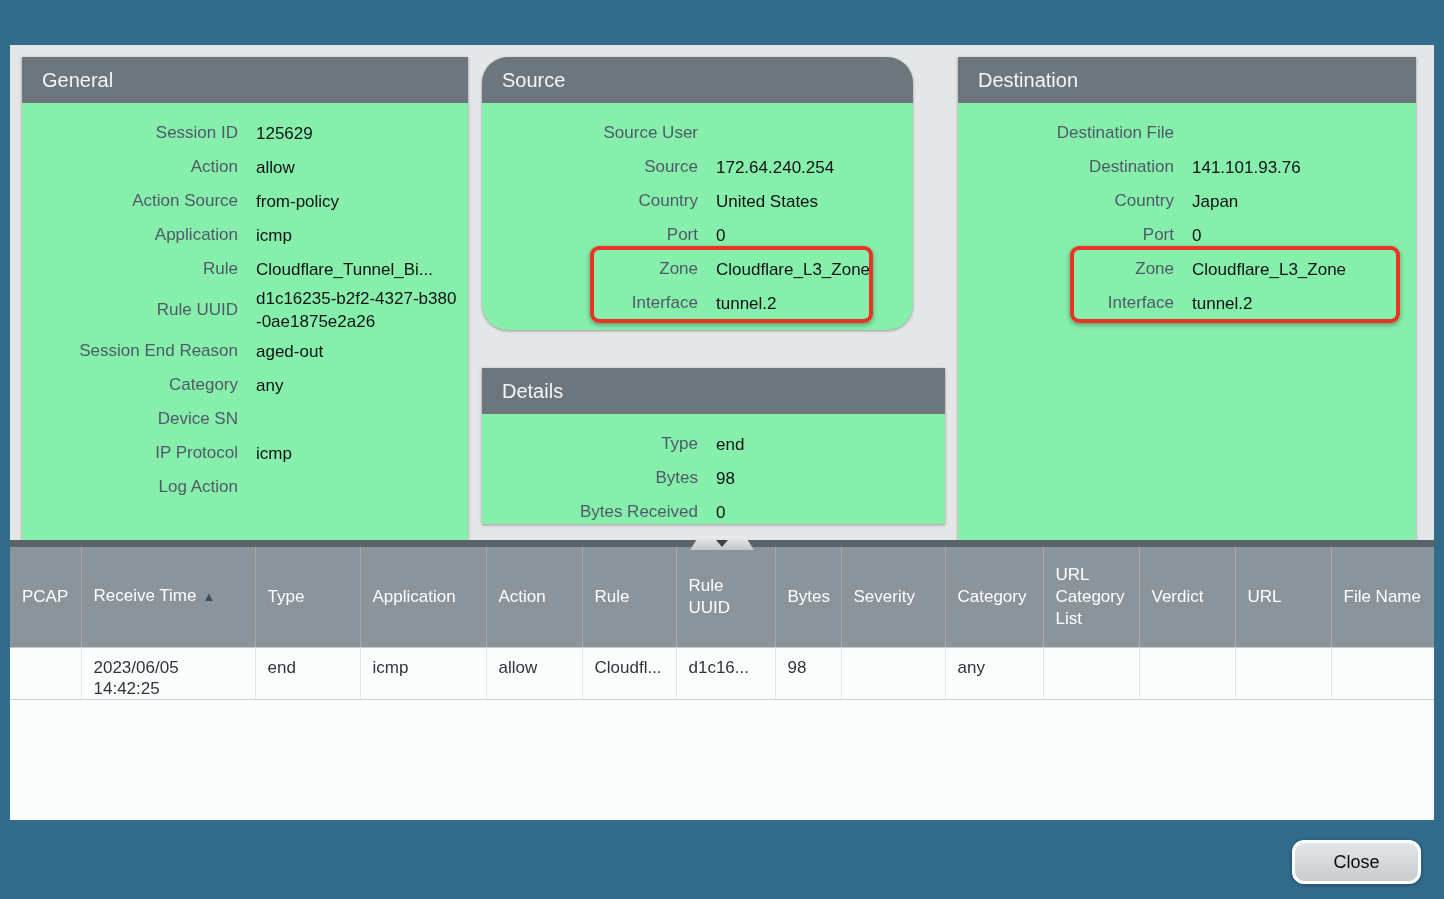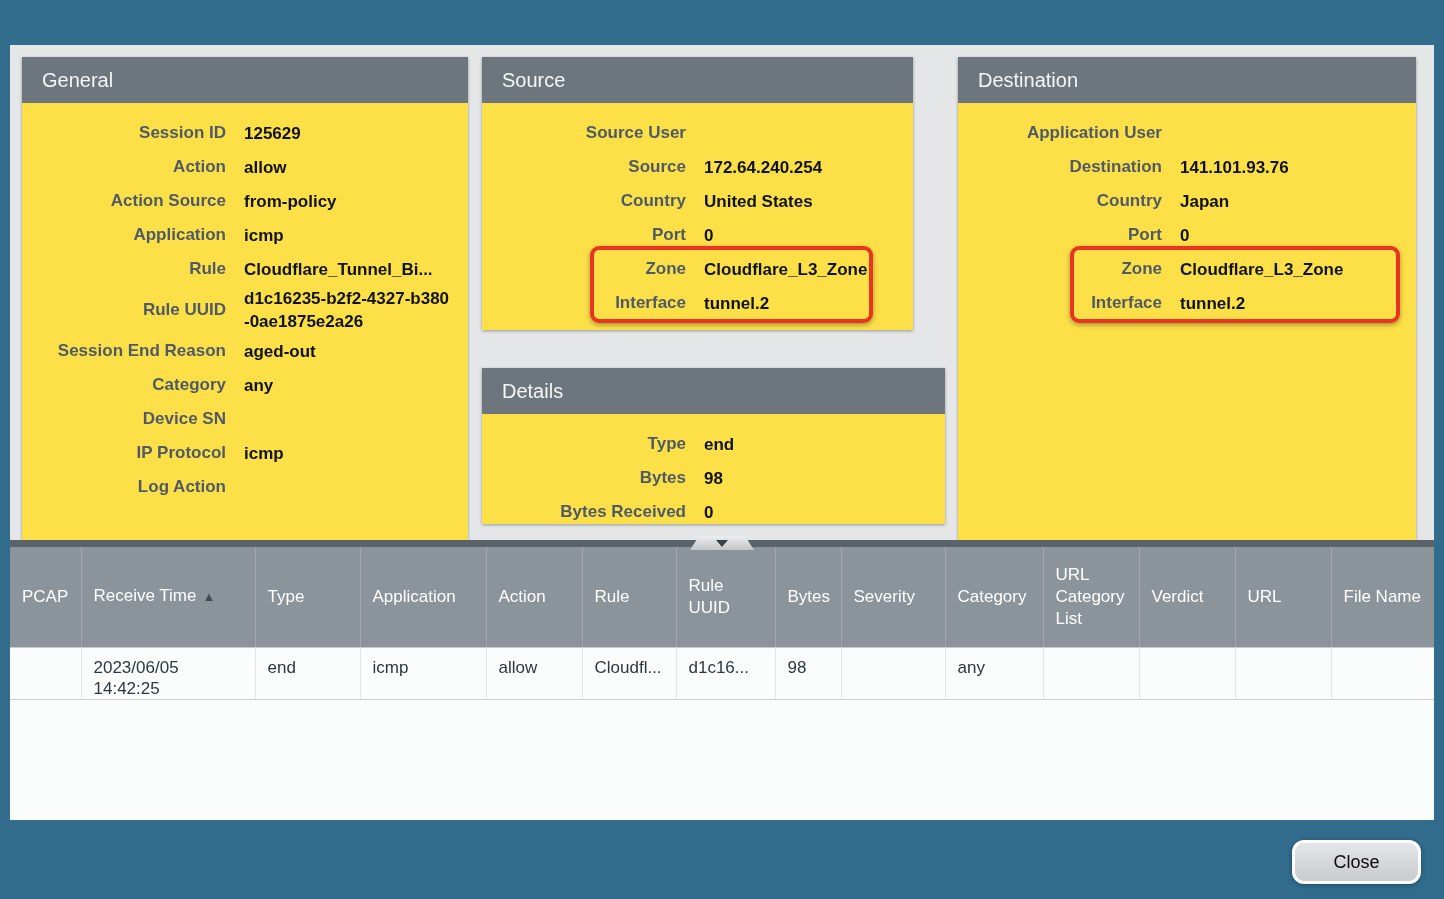--- a/index.html
+++ b/index.html
@@ -10,28 +10,28 @@
   
   .titlebar { position:absolute; top:0; left:0; right:0; height:45px; }
   .titlebar .title { position:absolute; left:14px; top:10px; color:#fff; font-size:22px; font-weight:400; letter-spacing:.2px; }
   .tb-icons { position:absolute; right:10px; top:8px; display:flex; gap:9px; }
   .icon-help { width:26px; height:26px; border-radius:50%; background:radial-gradient(circle at 35% 28%, #8fc3e8, #3b7cb4 55%, #1d5587); color:#fff; font-weight:bold; font-size:16px; text-align:center; line-height:26px; box-shadow:0 0 0 1px rgba(255,255,255,.35), 0 1px 2px rgba(0,0,0,.4); cursor:pointer; }
   .icon-window { width:26px; height:26px; background:#fff; border-radius:3px; position:relative; cursor:pointer; box-shadow:0 1px 2px rgba(0,0,0,.4); }
   .icon-window .inner { position:absolute; left:5px; right:5px; top:6px; bottom:6px; border:2px solid #8f969c; background:linear-gradient(#a8aeb3 0 45%, #dde0e2 45% 100%); }
 
   
   .content { position:absolute; left:10px; right:10px; top:45px; height:495px; background:#e4e6e7; overflow:hidden; }
-  .panel { position:absolute; background:#fde047; box-shadow:0 1px 3px rgba(0,0,0,.35); overflow:hidden; }
+  .panel { position:absolute; background:#86efac; box-shadow:0 1px 3px rgba(0,0,0,.35); overflow:hidden; }
   .panel-general { left:12px; top:12px; width:446px; bottom:0; }
-  .panel-source { left:472px; top:12px; width:431px; padding-bottom:10px; }
+  .panel-source { left:472px; top:12px; width:431px; padding-bottom:10px;border-radius:26px; }
   .panel-details { left:472px; top:323px; width:463px; bottom:16px; }
   .panel-destination { left:948px; top:12px; width:458px; bottom:0; }
   .phead { height:46px; background:#6d757d; color:#f4f6f7; font-size:20px; font-weight:400; line-height:46px; padding-left:20px; }
   .pbody { padding-top:13px; }
-  .frow { display:flex; align-items:center; min-height:34px; font-size:17px; padding:1px 10px 1px 0;font-weight:bold; }
+  .frow { display:flex; align-items:center; min-height:34px; font-size:17px; padding:1px 10px 1px 12px; }
   .flabel { flex:0 0 204px; text-align:right; color:#4f5a66; margin-right:18px; }
   .fval { flex:1; color:#101213; line-height:23px; word-break:break-word; }
   .fval.break { word-break:break-all; max-width:210px; }
 
   
   .hlgroup { position:relative; }
   .hlbox { position:absolute; top:-6px; bottom:-3px; border:4px solid #e93323; border-radius:9px; pointer-events:none; box-shadow:0 2px 5px rgba(0,0,0,.35); z-index:2; }
   .hl-src { left:108px; right:40px; }
   .hl-dst { left:112px; right:16px; }
 
@@ -156,21 +156,21 @@
             <span class="flabel">Bytes Received</span>
             <span class="fval">0</span>
           </div>
       </div>
     </div>
 
     <div class="panel panel-destination">
       <div class="phead">Destination</div>
       <div class="pbody">
         <div class="frow">
-            <span class="flabel">Application User</span>
+            <span class="flabel">Destination File</span>
             <span class="fval"></span>
           </div>
         <div class="frow">
             <span class="flabel">Destination</span>
             <span class="fval">141.101.93.76</span>
           </div>
         <div class="frow">
             <span class="flabel">Country</span>
             <span class="fval">Japan</span>
           </div>

